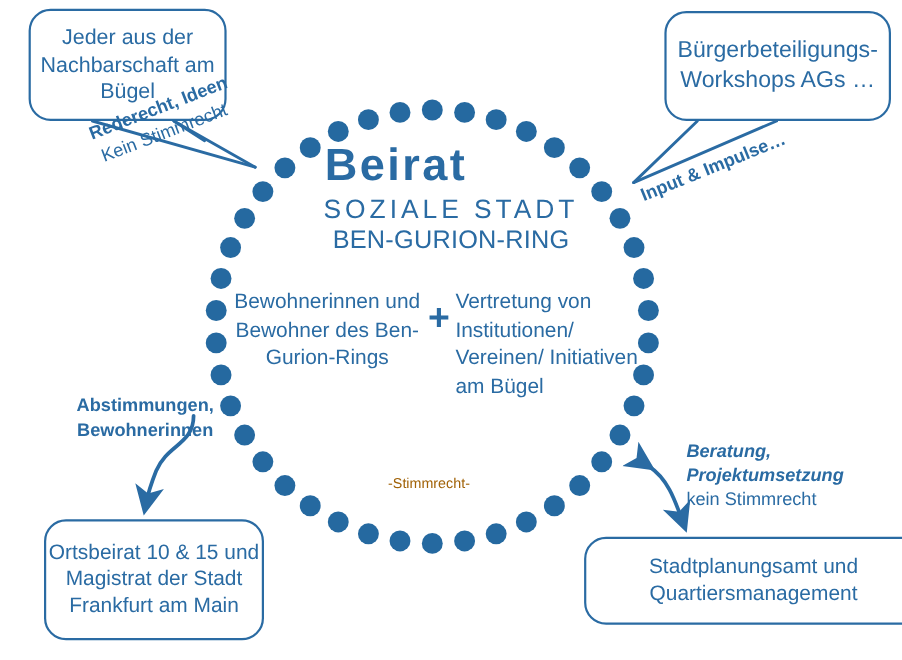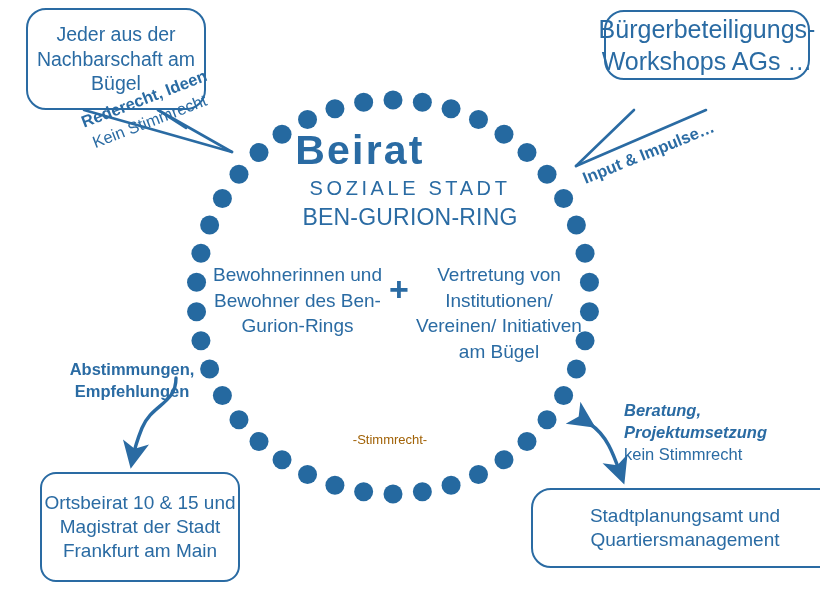--- a/index.html
+++ b/index.html
@@ -19,45 +19,45 @@
     border:2.6px solid #2a6ba3;
     border-radius:20px;
     background:#ffffff;
     box-sizing:border-box;
     display:flex;align-items:center;justify-content:center;
     text-align:center;
     color:#2a6ba3;
     line-height:1.28;
   }
   #bubble-neighbourhood{left:26px;top:8px;width:180px;height:102px;font-size:19.5px;}
-  #bubble-workshops{left:604px;top:10px;width:206px;height:70px;font-size:25px;}
-  #box-ortsbeirat{left:40px;top:472px;width:200px;height:110px;font-size:19px;border-radius:16px;}
+  #bubble-workshops{left:604px;top:10px;width:206px;height:100px;font-size:21px;}
+  #box-ortsbeirat{left:40px;top:472px;width:200px;height:110px;font-size:19px;}
   #box-stadtplanung{left:531px;top:488px;width:308px;height:80px;font-size:19px;}
 
   
   #title-main{
     left:0;top:127px;width:720px;text-align:center;
     font-size:41px;font-weight:bold;letter-spacing:2.2px;color:#2a6ba3;
   }
   #title-sub1{
     left:0;top:177px;width:820px;text-align:center;
-    font-size:20px;letter-spacing:3.6px;color:#2a6ba3;
+    font-size:24px;letter-spacing:3.6px;color:#2a6ba3;
   }
   #title-sub2{
     left:0;top:204px;width:820px;text-align:center;
     font-size:23px;letter-spacing:0.2px;color:#2a6ba3;
   }
 
   
   #col-left{
     left:205px;top:262px;width:185px;text-align:center;
     font-size:19px;line-height:1.35;color:#2a6ba3;
   }
   #col-right{
-    left:414px;top:262px;width:170px;text-align:center;
+    left:414px;top:262px;width:170px;text-align:left;
     font-size:19px;line-height:1.35;color:#2a6ba3;
   }
   #plus-sign{
     left:382px;top:272px;width:34px;text-align:center;
     font-size:34px;font-weight:bold;color:#2a6ba3;line-height:1;
   }
   #stimmrecht{
     left:290px;top:432px;width:200px;text-align:center;
     font-size:13px;color:#a16207;
   }
@@ -184,21 +184,21 @@
 
   <div class="txt" id="stimmrecht">-Stimmrecht-</div>
 
   <div class="txt" id="label-rederecht">
     <span class="l1">Rederecht, Ideen</span>
     <span class="l2">Kein Stimmrecht</span>
   </div>
 
   <div class="txt" id="label-input">Input &amp; Impulse…</div>
 
-  <div class="txt" id="label-abstimmungen">Abstimmungen, Empfehlungen</div>
+  <div class="txt" id="label-abstimmungen">Abstimmungen, Bewohnerinnen</div>
 
   <div class="txt" id="label-beratung">
     <span class="b1">Beratung,</span>
     <span class="b2">Projektumsetzung</span>
     <span class="b3">kein Stimmrecht</span>
   </div>
 
 </div>
 
 </body></html>

